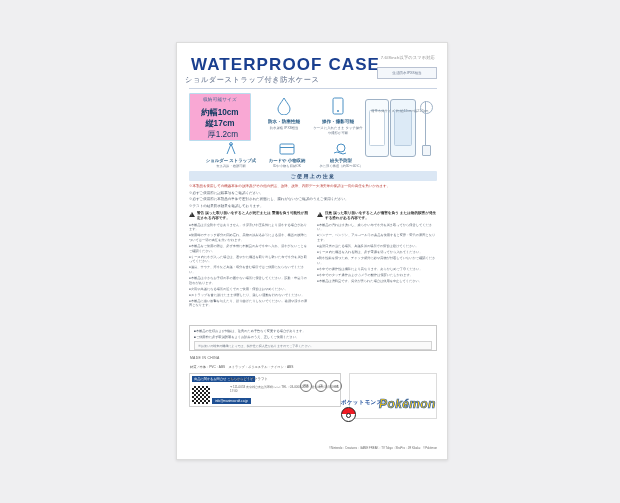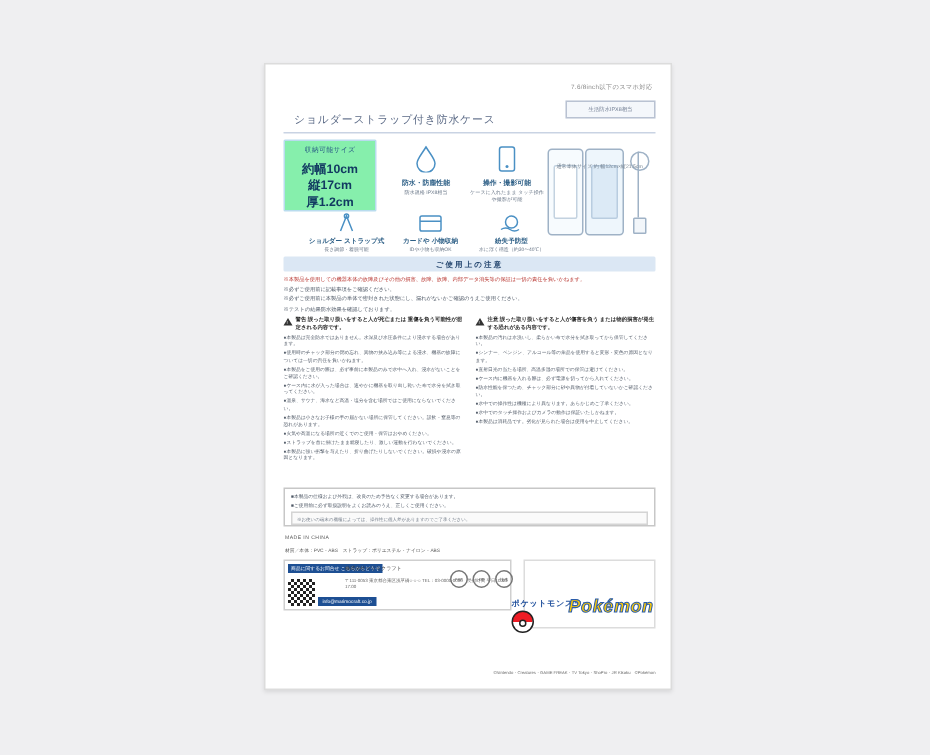--- a/index.html
+++ b/index.html
@@ -23,48 +23,48 @@
 
   
   .hdr{position:absolute;left:0;top:0;width:100%;height:46px;}
   .title{
     position:absolute;left:14px;top:12px;
     font-size:17px;font-weight:bold;letter-spacing:1.1px;
     color:#1a3f8f;
     font-family:"Liberation Sans", sans-serif;
   }
   .subtitle{
-    position:absolute;left:19px;top:32px;
+    position:absolute;left:8px;top:32px;
     font-size:7.2px;letter-spacing:.6px;color:#5b6a86;
   }
   .hdr-note{
     position:absolute;right:12px;top:12px;
     font-size:4.2px;color:#8b8b8b;letter-spacing:.2px;
   }
   .hdr-box{
     position:absolute;right:10px;top:24px;
     width:58px;height:10px;border:.7px solid #b9c2d2;background:#f4f7fb;
     font-size:3.6px;color:#6d7a90;display:flex;align-items:center;justify-content:center;
   }
   .rule{position:absolute;left:12px;right:10px;top:45px;height:1px;background:#c9d3e3;}
 
   
   .band{position:absolute;left:12px;top:50px;width:248px;height:72px;}
   .sizebox{
     position:absolute;left:0;top:0;width:62px;height:48px;
-    background:#86efac;border:.7px solid #b9dcee;border-radius:1px;
+    background:#f9a8d4;border:.7px solid #b9dcee;border-radius:1px;
     box-sizing:border-box;
   }
   .sizebox .lbl{
     position:absolute;left:0;right:0;top:3px;text-align:center;
     font-size:4.6px;color:#2b5f86;letter-spacing:.2px;
   }
   .sizebox .l1{position:absolute;left:0;right:0;top:13px;text-align:center;font-size:8.2px;font-weight:bold;color:#123a61;}
   .sizebox .l2{position:absolute;left:0;right:0;top:24px;text-align:center;font-size:8.2px;font-weight:bold;color:#123a61;}
-  .sizebox .l3{position:absolute;left:0;right:0;top:35px;text-align:center;font-size:8.2px;font-weight:bold;color:#123a61;}
+  .sizebox .l3{position:absolute;left:0;right:12px;top:35px;text-align:right;font-size:8.2px;font-weight:normal;color:#123a61;}
 
   .feat{position:absolute;width:50px;top:2px;}
   .feat .ico{
     width:26px;height:22px;margin:0 auto 2px;
     display:flex;align-items:center;justify-content:center;
   }
   .feat .ft{font-size:4.6px;color:#2d5f86;text-align:center;font-weight:bold;line-height:1.35;}
   .feat .fd{font-size:3.4px;color:#6b7889;text-align:center;line-height:1.4;margin-top:1px;}
 
   .f1{left:70px;} .f2{left:124px;}
@@ -161,20 +161,21 @@
 
   .whitebox{position:absolute;right:10px;top:330px;width:86px;height:44px;border:.7px solid #dcdcdc;background:#fff;}
 </style>
 </head>
 <body>
 
 <div class="stage">
   <div class="card">
 
     <div class="hdr">
+      <div class="title">WATERPROOF CASE</div>
       <div class="subtitle">ショルダーストラップ付き防水ケース</div>
       <div class="hdr-note">7.6/8inch以下のスマホ対応</div>
       <div class="hdr-box">生活防水IPX8相当</div>
     </div>
     <div class="rule"></div>
 
     <div class="band">
       <div class="sizebox">
         <div class="lbl">収納可能サイズ</div>
         <div class="l1">約幅10cm</div>

